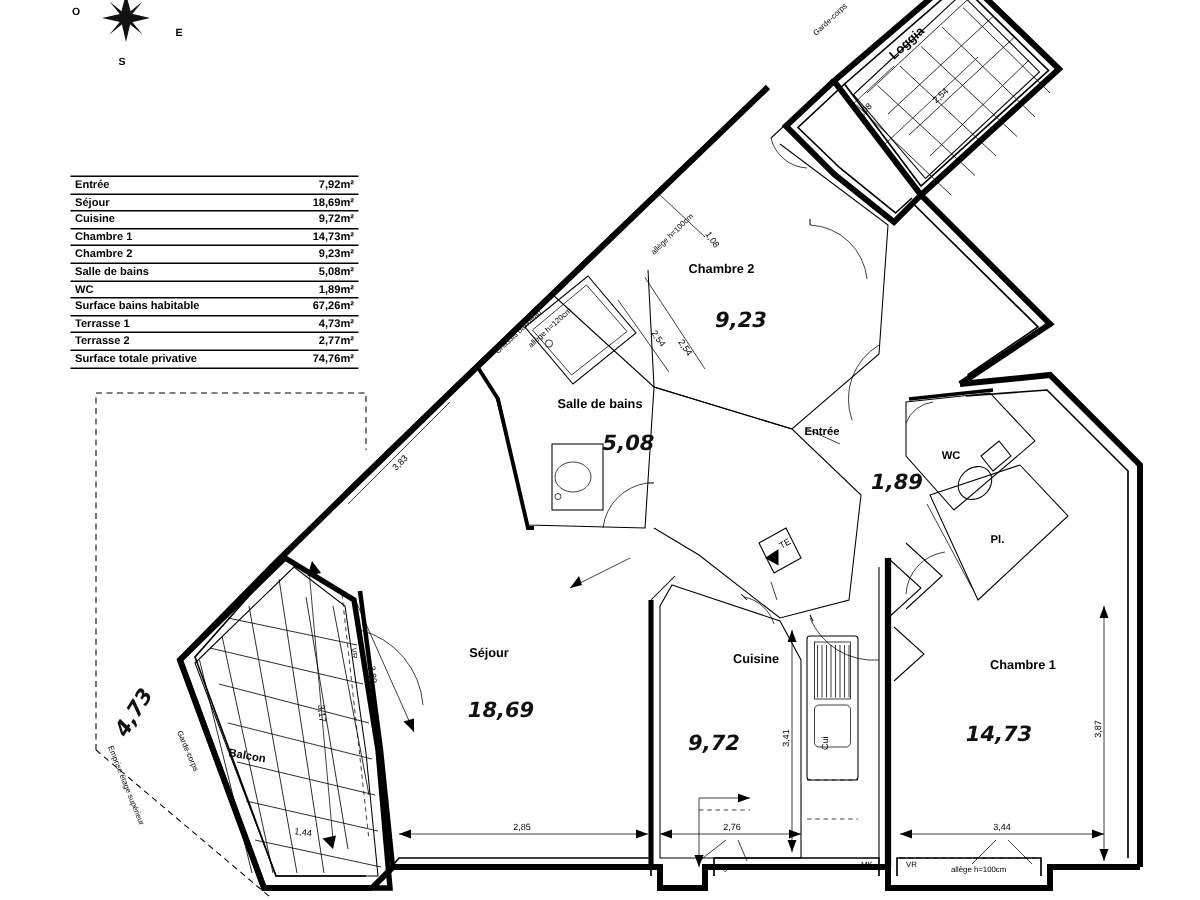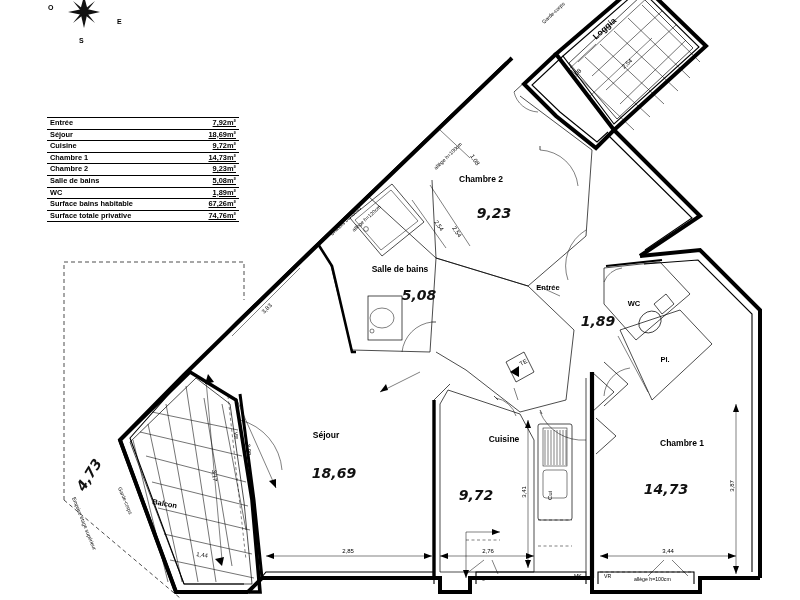--- a/index.html
+++ b/index.html
@@ -12,21 +12,21 @@
   .dim{font-family:"Liberation Sans",sans-serif;font-size:6px;fill:#000;}
   .tinytext{font-family:"Liberation Sans",sans-serif;font-size:5.2px;fill:#000;}
   .compass-letter{font-family:"Liberation Sans",sans-serif;font-size:7px;font-weight:bold;fill:#000;}
 
   
   #area-table{position:absolute;left:47px;top:117px;width:192px;border-collapse:collapse;
      font-family:"Liberation Sans",sans-serif;font-size:7.4px;font-weight:bold;background:#fff;}
   #area-table td{border-bottom:1px solid #000;padding:0px 3px 0px 3px;height:10.6px;line-height:10.6px;white-space:nowrap;}
   #area-table tr:first-child td{border-top:1.6px solid #000;}
   #area-table tr:last-child td{border-bottom:1.6px solid #000;}
-  #area-table td.val{text-align:right;text-decoration:underline;}
+  #area-table td.val{text-align:right;}
   .wall{fill:none;stroke:#000;}
   .thin{fill:none;stroke:#000;stroke-width:0.7;}
   .hair{fill:none;stroke:#000;stroke-width:0.5;}
   .dash{fill:none;stroke:#000;stroke-width:0.7;stroke-dasharray:4 3;}
   .dashfine{fill:none;stroke:#000;stroke-width:0.5;stroke-dasharray:3 2.5;}
   .tile{fill:none;stroke:#000;stroke-width:0.55;}
 </style>
 </head>
 <body>
 
@@ -58,20 +58,28 @@
           <td>Salle de bains</td>
           <td class="val">5,08m²</td>
         </tr>
       <tr>
           <td>WC</td>
           <td class="val">1,89m²</td>
         </tr>
       <tr>
           <td>Surface bains habitable</td>
           <td class="val">67,26m²</td>
+        </tr>
+      <tr>
+          <td>Terrasse 1</td>
+          <td class="val">4,73m²</td>
+        </tr>
+      <tr>
+          <td>Terrasse 2</td>
+          <td class="val">2,77m²</td>
         </tr>
       <tr>
           <td>Surface totale privative</td>
           <td class="val">74,76m²</td>
         </tr>
     </tbody>
   </table>
 
   <svg width="800" height="600" viewBox="0 0 800 600">
 

